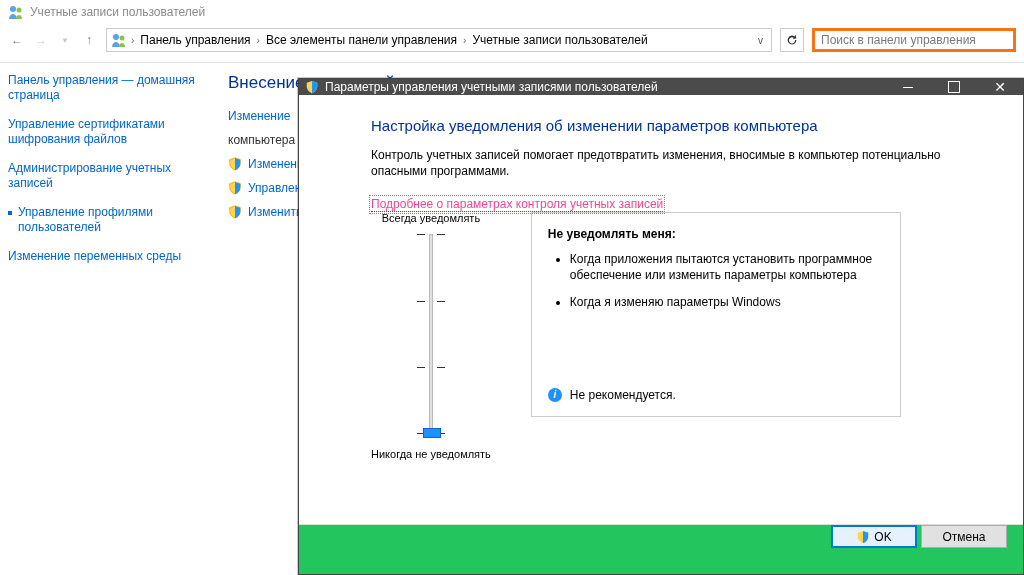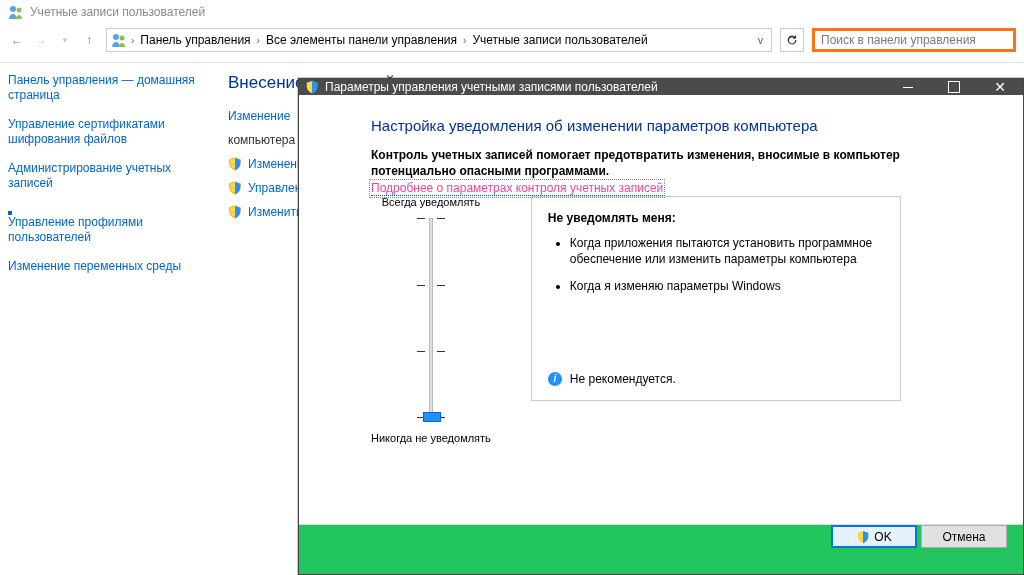--- a/index.html
+++ b/index.html
@@ -16,21 +16,21 @@
     .bc-box { flex: 1; border: 1px solid #ccc; height: 24px; display: flex; align-items: center; padding: 0 4px; gap: 4px; background:#fff; }
     .bc-box .sep { color:#666; font-size: 10px; }
     .bc-box .crumb { padding: 0 2px; white-space:nowrap; }
     .bc-box .dd { margin-left:auto; color:#555; font-size:10px; padding:0 4px;}
     .refresh-btn { width:24px; height:24px; border:1px solid #ccc; display:flex; align-items:center; justify-content:center; color:#333; background:#fff;}
     .search-box { width: 204px; border:3px solid #f97316; height:24px; display:flex; align-items:center; padding:0 6px; color:#7a7a7a; background:#fff;}
 
     .content { display:flex; padding: 10px 8px 0 8px; }
     .sidebar { width: 210px; padding-right: 8px; }
     .side-link { color:#0066cc; font-size: 12px; margin-bottom: 14px; line-height:1.25; cursor:pointer; }
-    .side-row { display:flex; align-items:flex-start; gap:6px;flex-direction:column; }
+    .side-row { display:flex; align-items:flex-start; gap:6px; }
     .bullet { width:4px; height:4px; background:#0066cc; position:relative; top:6px; flex-shrink:0; }
 
     .main { flex:1; padding-left: 10px; }
     .main h1 { color:#003399; font-size:17px; font-weight:400; margin-bottom:16px; }
     .action-row { display:flex; align-items:center; gap:6px; margin-bottom:10px; }
     .action-row .a { color:#0066cc; cursor:pointer; }
 
     
     .shield { width:14px; height:14px; flex-shrink:0; }
 
@@ -38,21 +38,21 @@
     .modal { position:absolute; left:298px; top:78px; width:726px; height:497px; background:#fff; border:1px solid #444; box-shadow: 0 0 0 1px rgba(0,0,0,0.2); display:flex; flex-direction:column; }
     .modal-title { height:16px; background:#4b4b4b; color:#fff; display:flex; align-items:center; padding:0 6px; gap:6px; }
     .modal-title .t { font-size:12px; flex:1; }
     .win-btn { width:46px; height:30px; display:flex; align-items:center; justify-content:center; color:#fff; margin-right:-6px;}
     .win-btn.min::before{content:"";display:block;width:10px;height:1px;background:#fff;}
     .win-btn.max::before{content:"";display:block;width:10px;height:10px;border:1px solid #fff;}
     .win-btn.close{ font-size:14px; font-weight:300;}
 
     .modal-body { flex:1; padding: 22px 48px 10px 72px; overflow:hidden;}
     .modal h2 { color:#003399; font-size:15px; font-weight:400; margin-bottom:14px; }
-    .modal .desc { font-size:12px; line-height:1.3; margin-bottom:2px;font-weight:bold; }
+    .modal .desc { font-size:12px; line-height:1.3; margin-bottom:18px; }
     .modal .link { color:#ec4899; font-size:12px; border-bottom:1px dotted #0066cc; display:inline-block; cursor:pointer; outline:1px dotted #888; outline-offset:1px;}
 
     .slider-area { display:flex; gap: 40px; align-items:flex-start; }
     .slider-col { display:flex; flex-direction:column; align-items:center; }
     .slider-lbl { font-size:11px; margin-bottom:10px; white-space:nowrap;}
     .slider-track-wrap { display:flex; align-items:stretch; height: 200px; gap:4px; position:relative; }
     .ticks{ display:flex; flex-direction:column; justify-content:space-between; height:100%; }
     .ticks span{ width:8px; height:1px; background:#333; display:block; }
     .track{ width:4px; background:#e0e0e0; border:1px solid #bbb; position:relative; }
     .thumb{ position:absolute; bottom:-5px; left:-7px; width:18px; height:10px; background:#1e90ff; border:1px solid #0866c6; }

